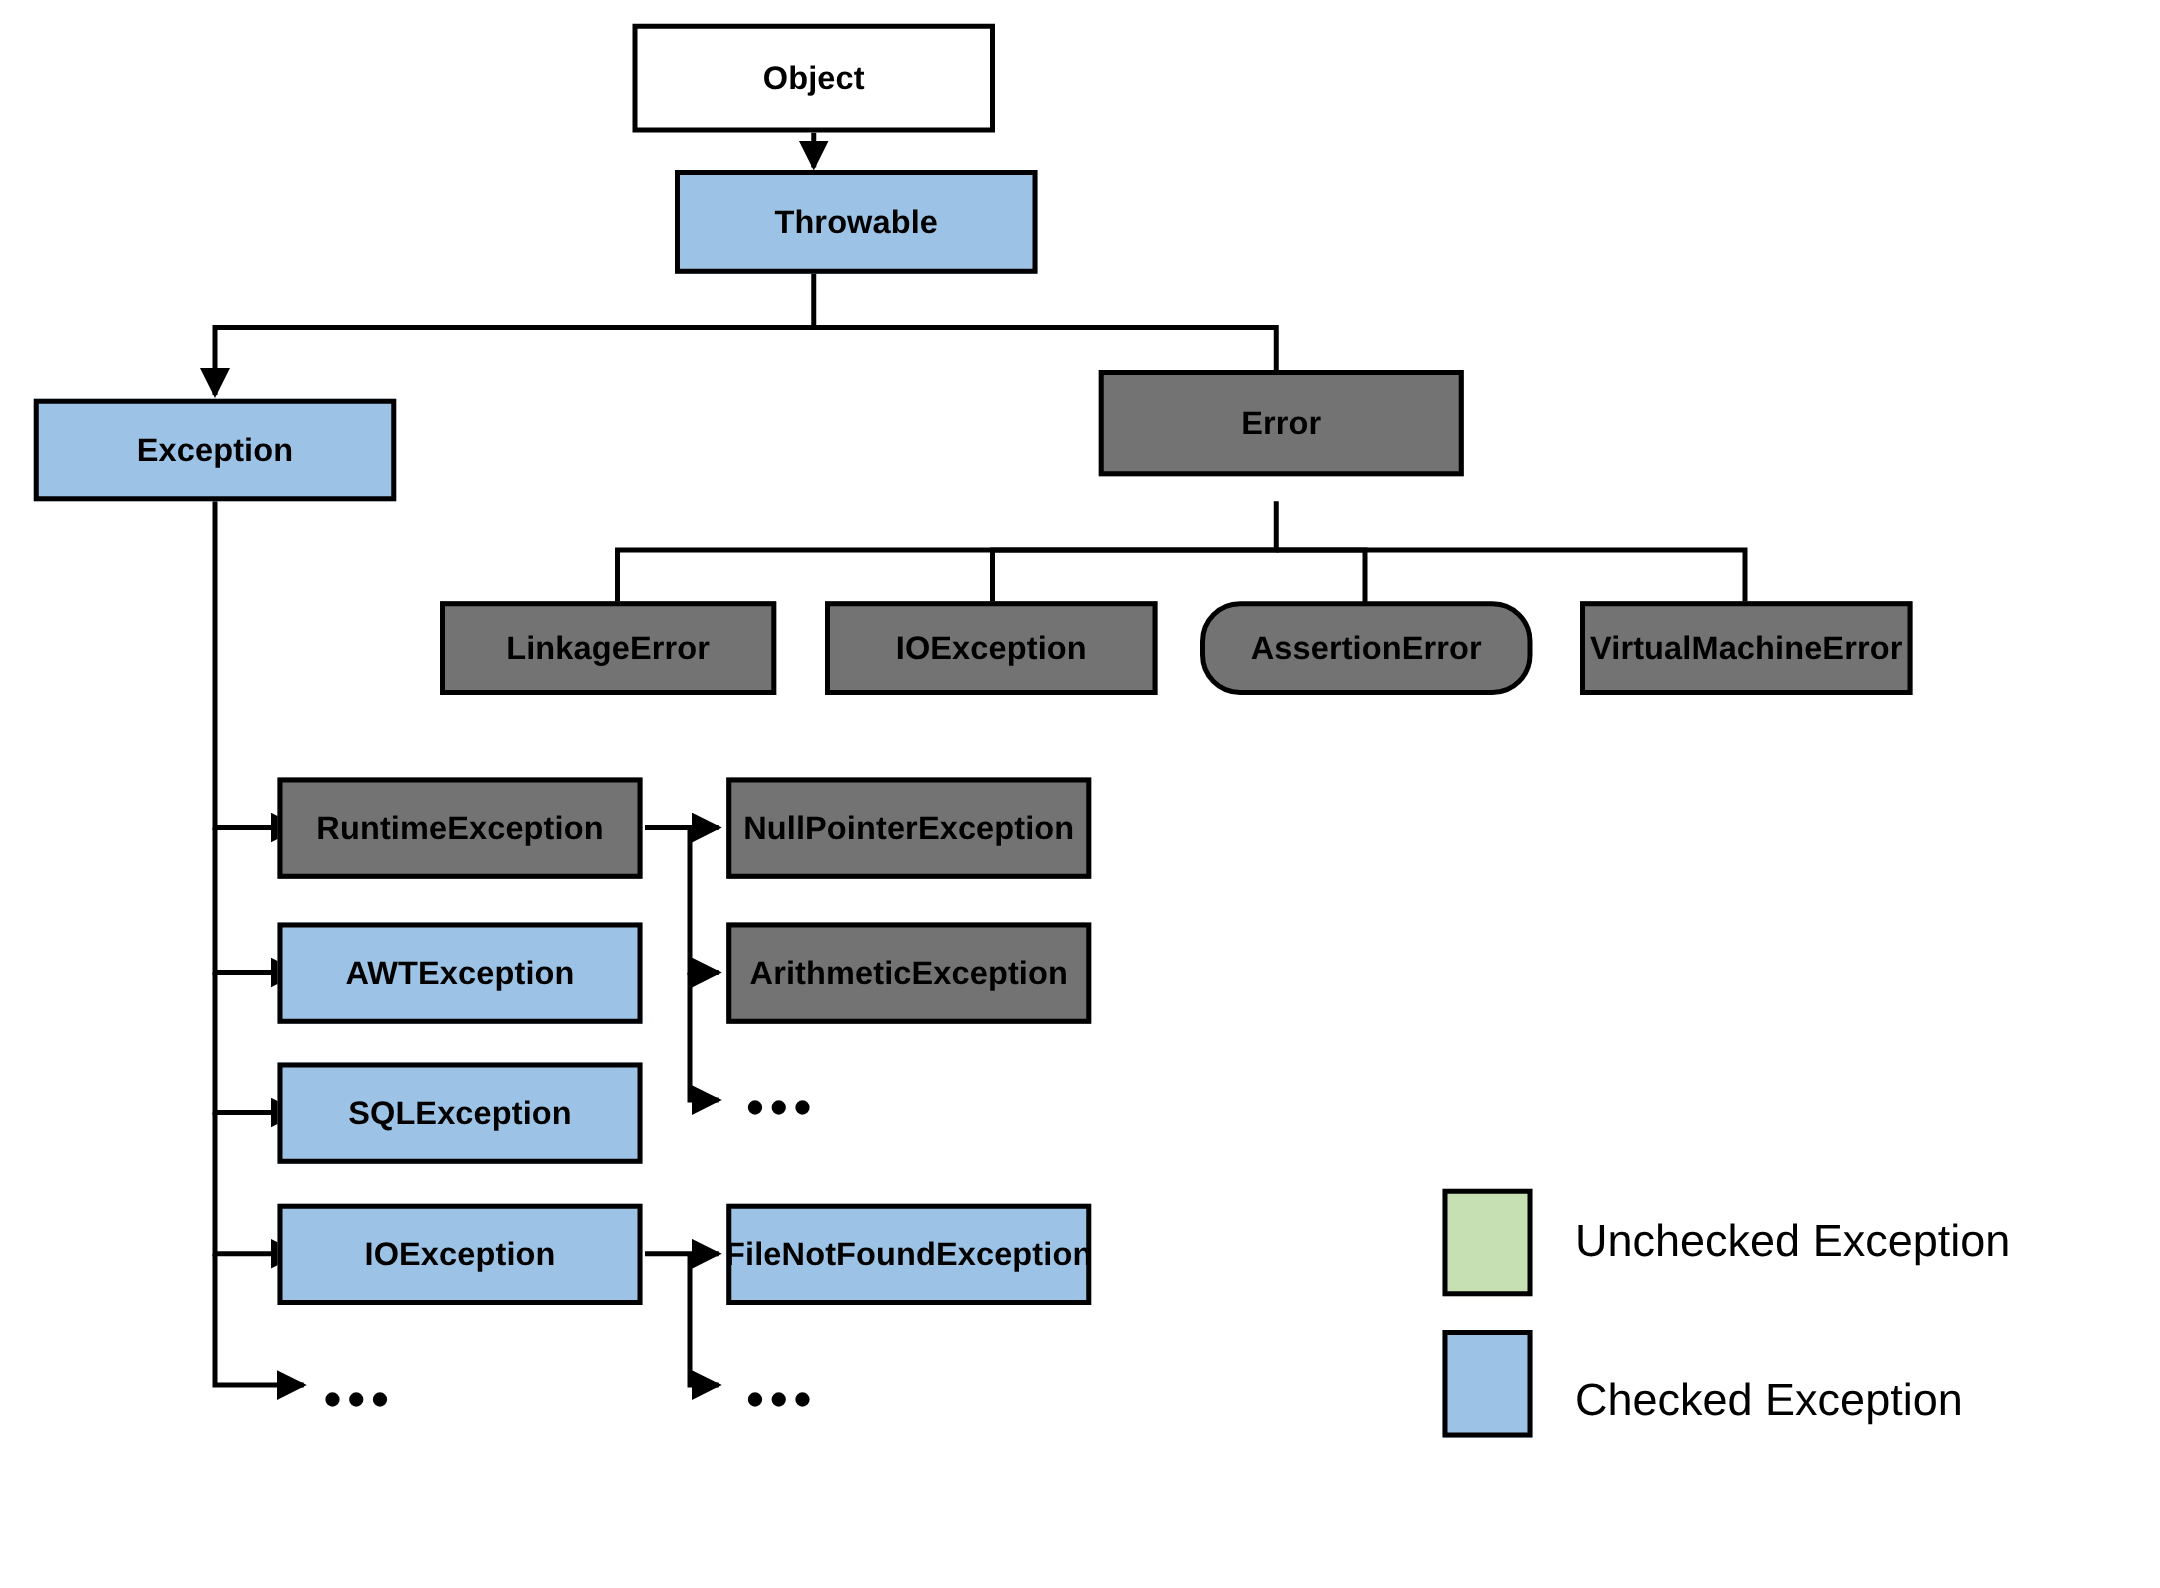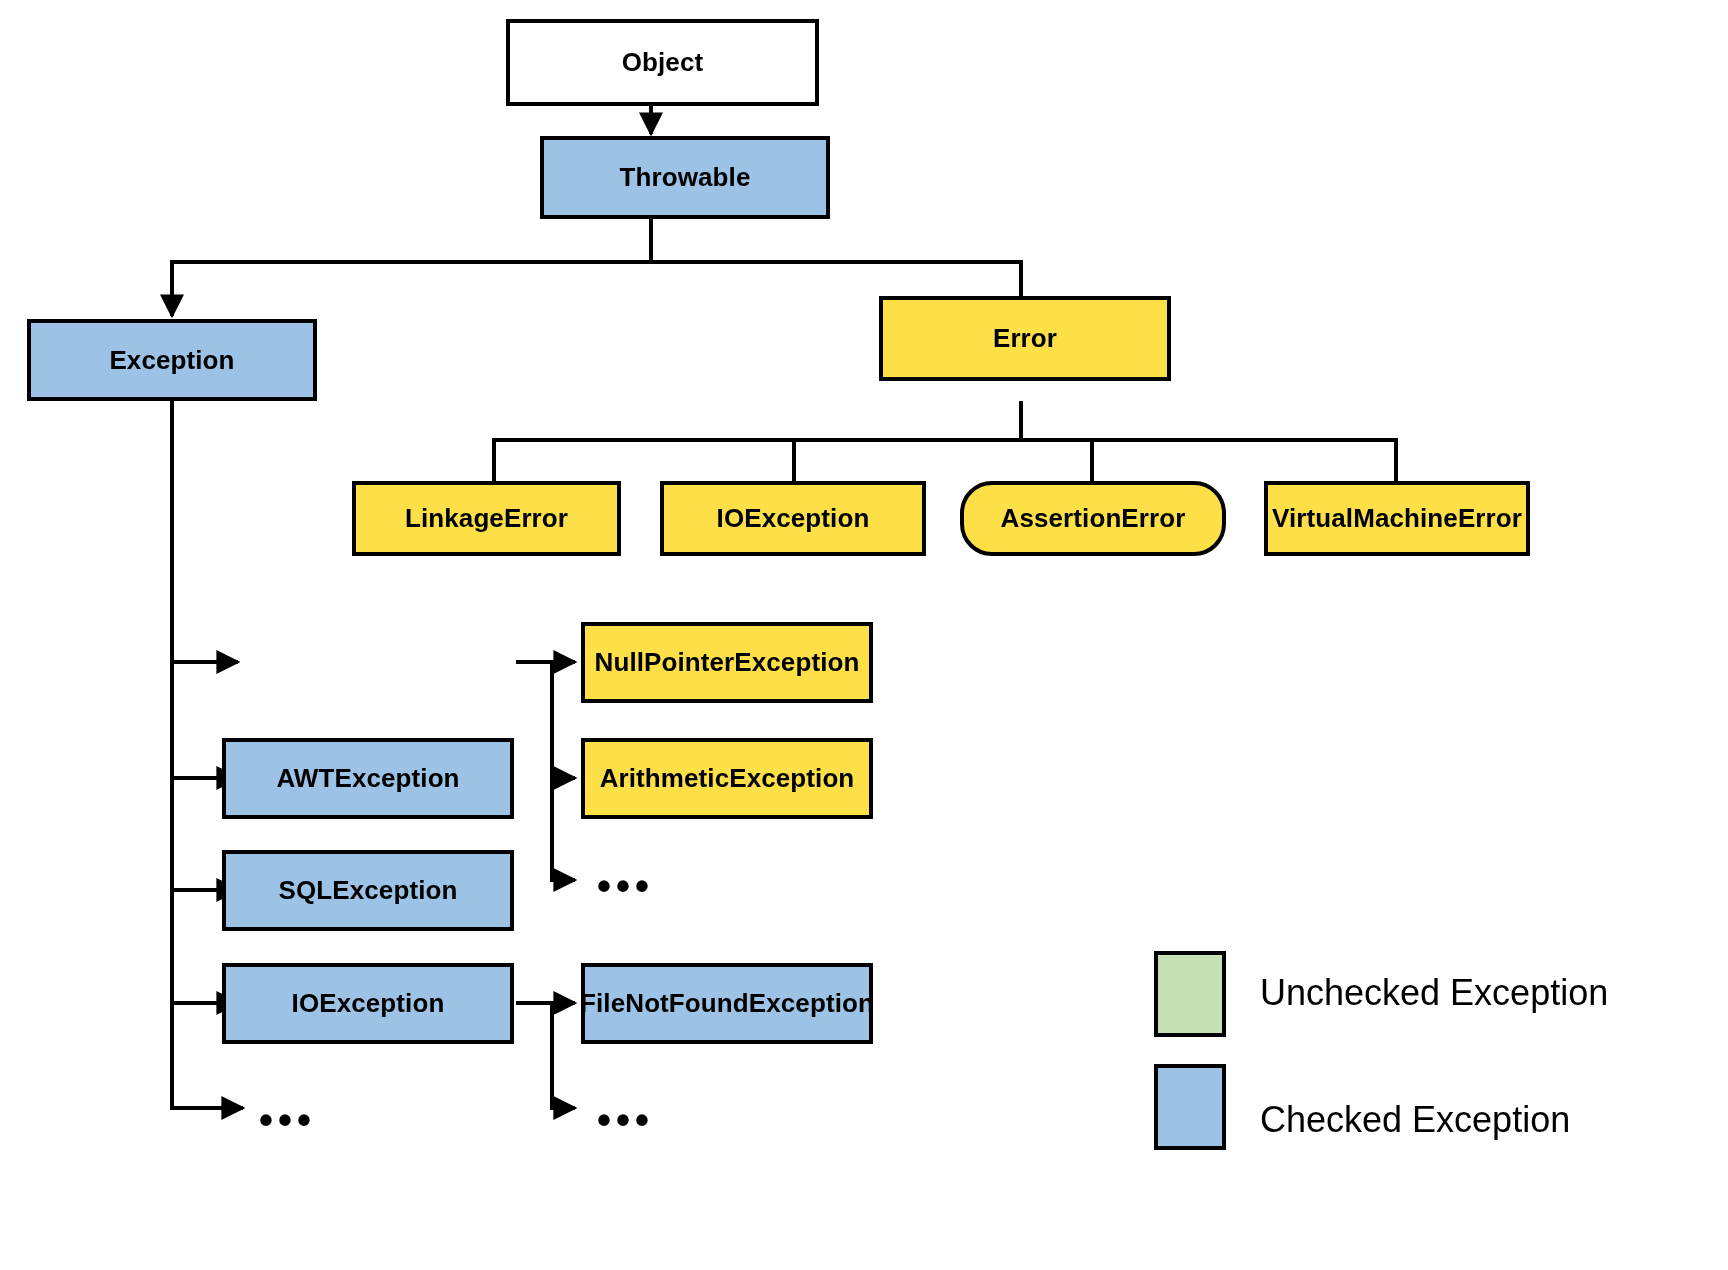--- a/index.html
+++ b/index.html
@@ -32,21 +32,21 @@
     justify-content: center;
     text-align: center;
     font-size: 26px;
     font-weight: 700;
     color: #000000;
     letter-spacing: 0.1px;
     line-height: 1.1;
   }
   .node.plain  { background: #ffffff; }
   .node.checked   { background: #9cc3e5; }
-  .node.unchecked { background: #fde047; text-align: center; }
+  .node.unchecked { background: #737373; text-align: center; }
 
   .ellipsis {
     position: absolute;
     font-size: 40px;
     font-weight: 900;
     letter-spacing: 5px;
     color: #000000;
     line-height: 1;
     font-family: "Liberation Sans", sans-serif;
   }
@@ -98,21 +98,21 @@
 
       <path d="M 516 662 L 575 662"></path>
       <path d="M 552 662 L 552 778 L 575 778"></path>
       <path d="M 552 778 L 552 880 L 575 880"></path>
 
       <path d="M 516 1003 L 575 1003"></path>
       <path d="M 552 1003 L 552 1108 L 575 1108"></path>
     </g>
   </svg>
 
-  <div class="node plain" style="left:506px; top:19px; width:313px; height:87px;">
+  <div class="node plain" style="left:506px; top:19px; width:290px; height:87px;">
     <span>Object</span>
   </div>
 
   <div class="node checked" style="left:506px; top:136px; width:290px; height:83px;margin-left:34px;">
     <span>Throwable</span>
   </div>
 
   <div class="node checked" style="left:27px; top:319px; width:290px; height:82px;">
     <span>Exception</span>
   </div>
@@ -130,20 +130,23 @@
   </div>
 
   <div class="node unchecked" style="left:960px; top:481px; width:266px; height:75px;border-radius:32px;">
     <span>AssertionError</span>
   </div>
 
   <div class="node unchecked" style="left:1264px; top:481px; width:266px; height:75px;">
     <span>VirtualMachineError</span>
   </div>
 
+  <div class="node unchecked" style="left:222px; top:622px; width:292px; height:81px;">
+    <span>RuntimeException</span>
+  </div>
 
   <div class="node checked" style="left:222px; top:738px; width:292px; height:81px;">
     <span>AWTException</span>
   </div>
 
   <div class="node checked" style="left:222px; top:850px; width:292px; height:81px;">
     <span>SQLException</span>
   </div>
 
   <div class="node checked" style="left:222px; top:963px; width:292px; height:81px;">

